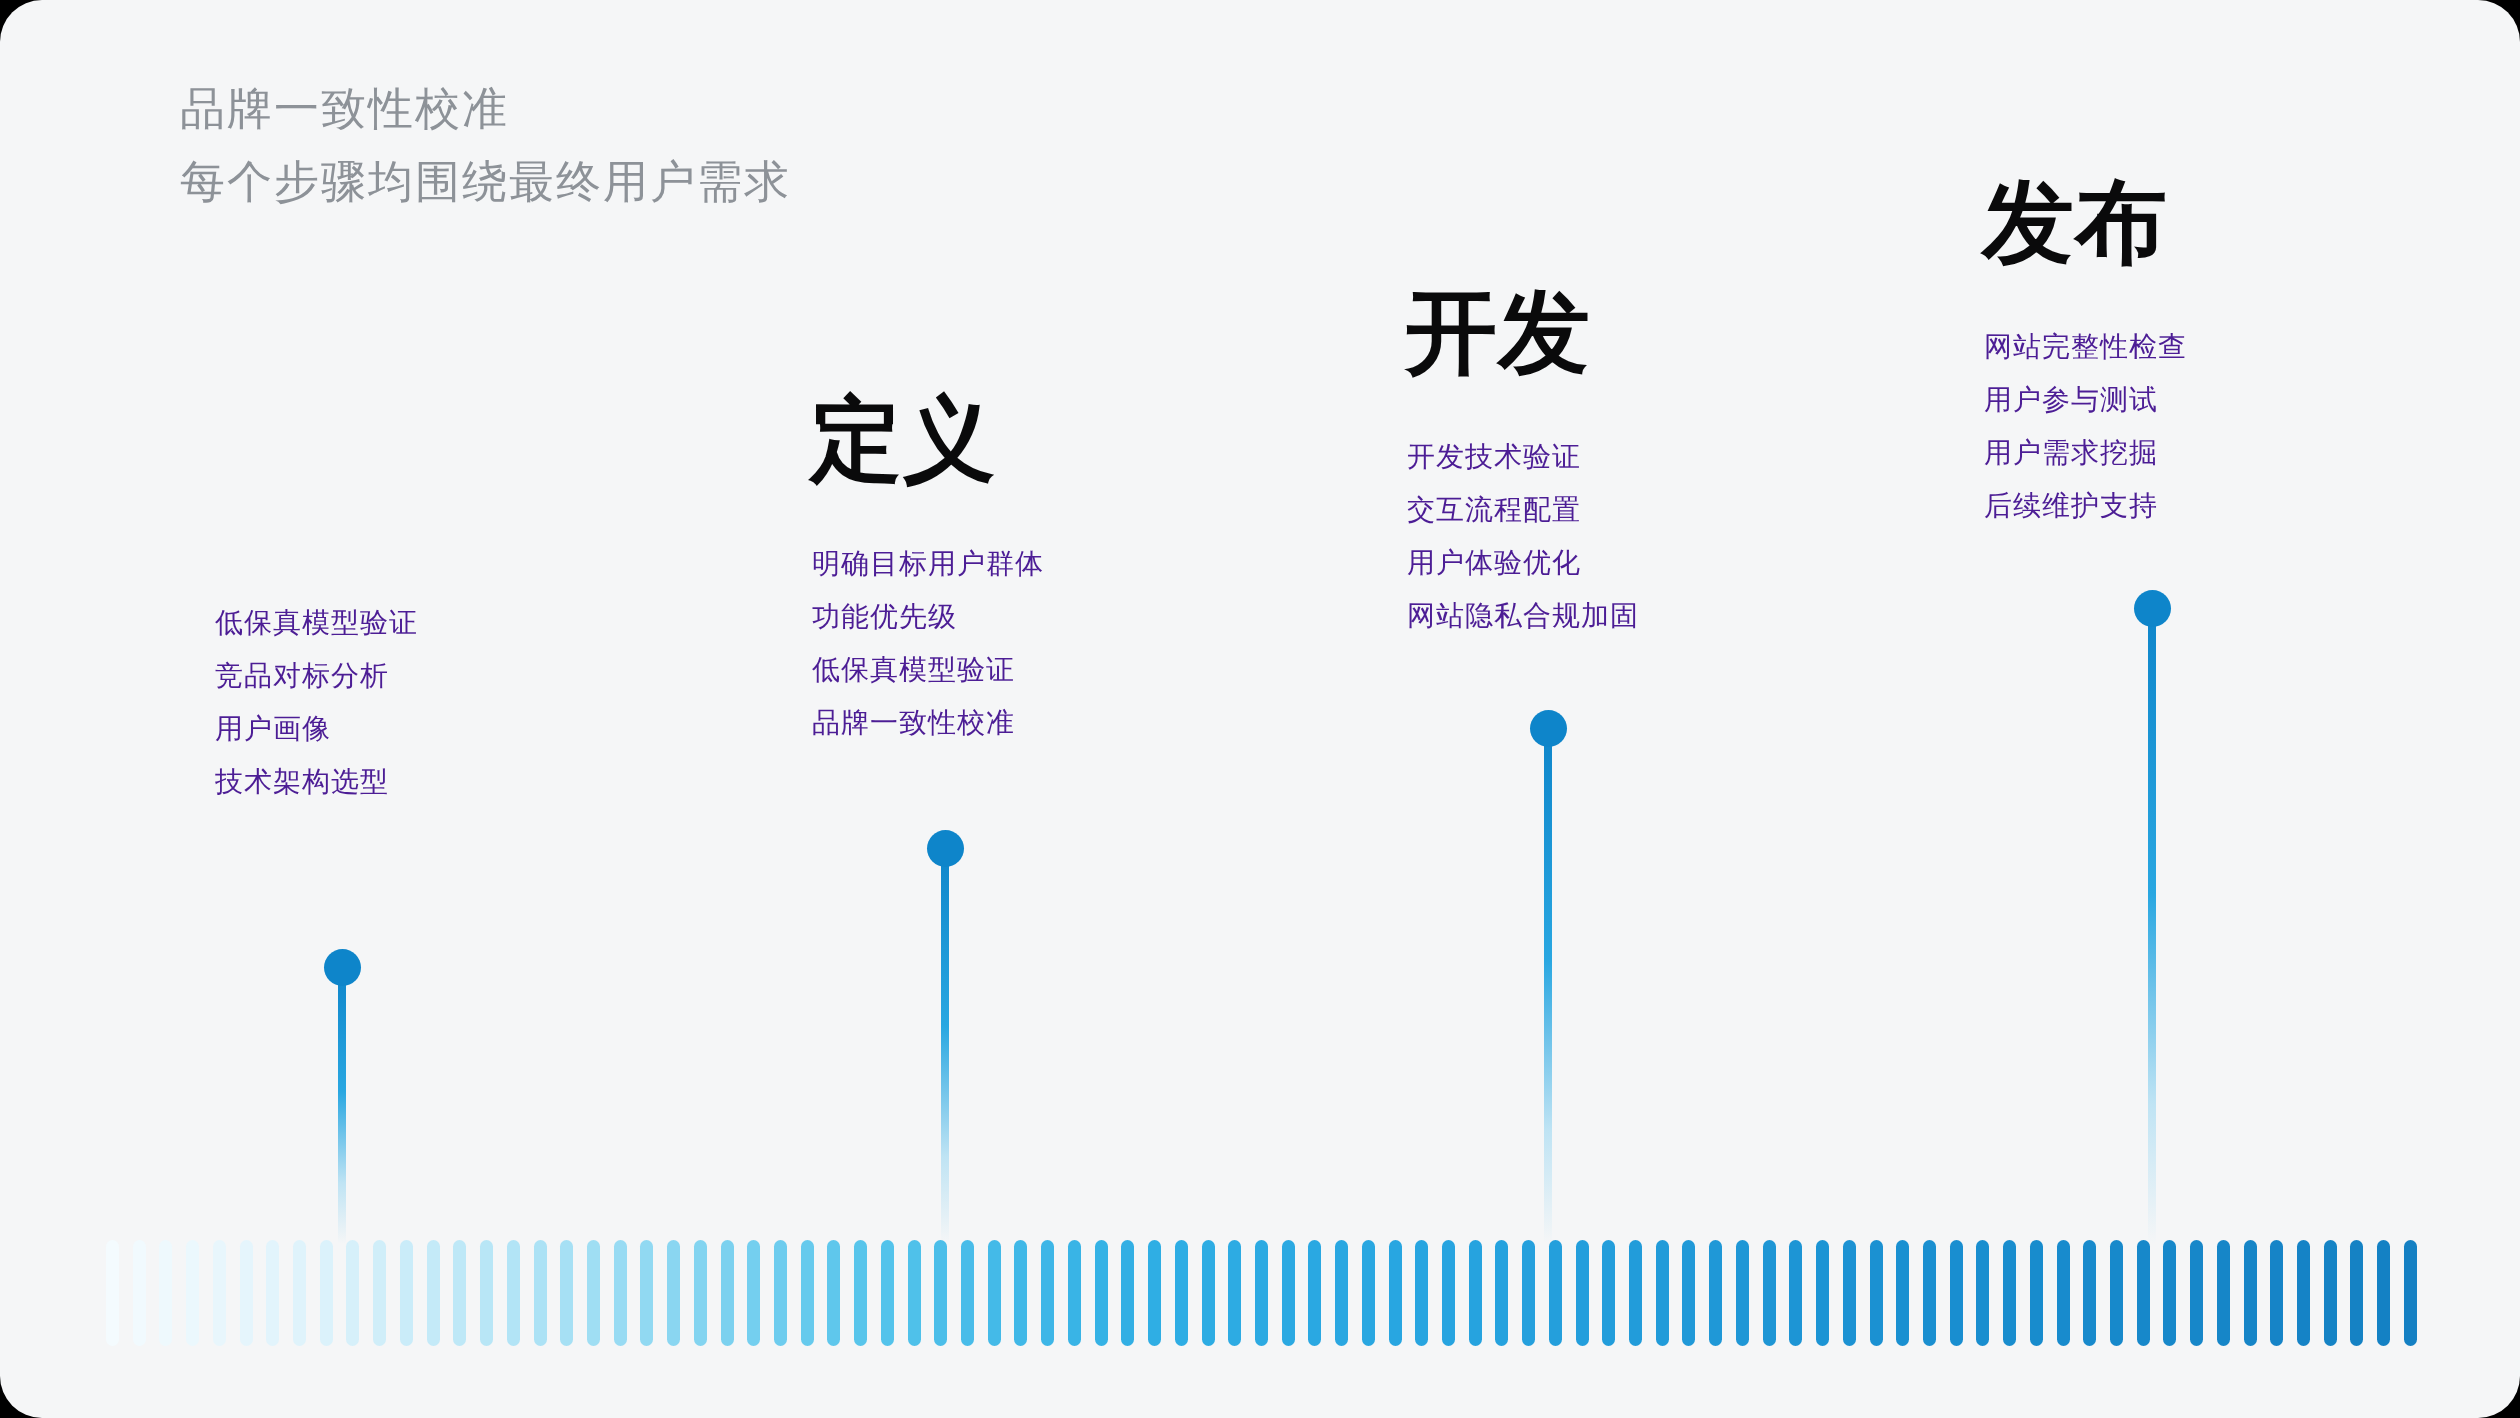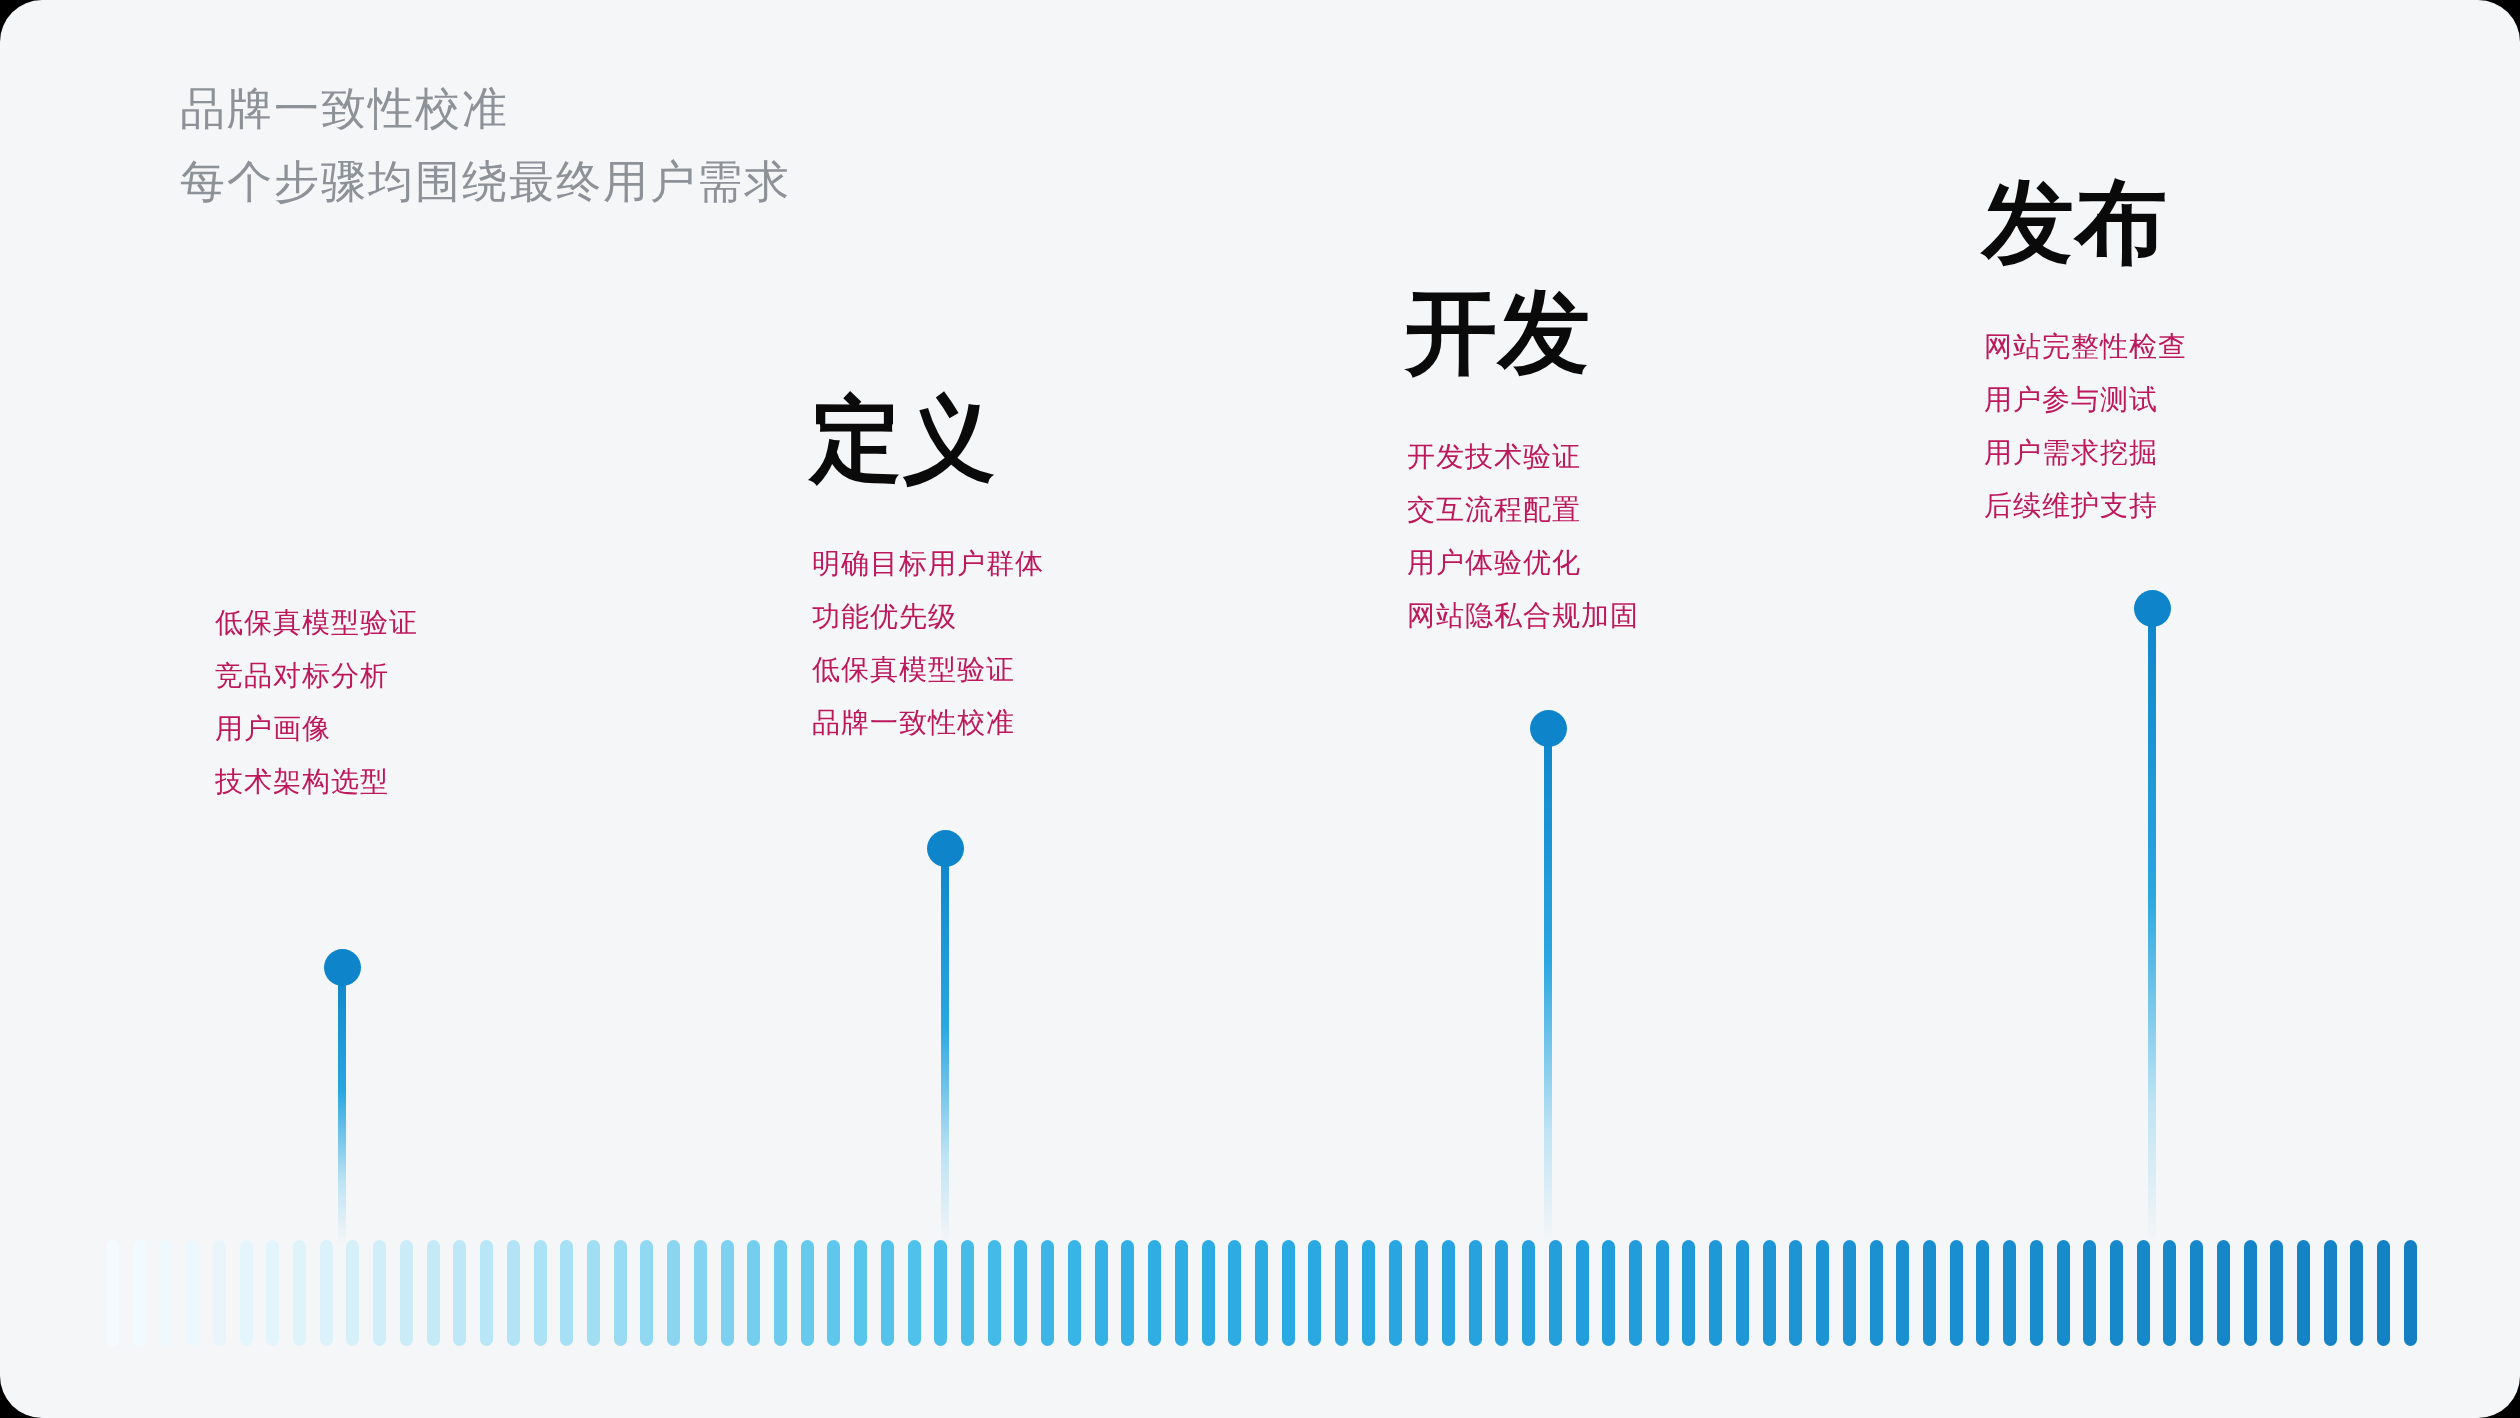--- a/index.html
+++ b/index.html
@@ -39,21 +39,21 @@
   }
   .stage-items {
     list-style: none;
     margin: 50px 0 0 2px;
     padding: 0;
   }
   .stage-items li {
     font-size: 28px;
     line-height: 53px;
     letter-spacing: 1px;
-    color: #be185d;
+    color: #4c1d95;
   }
   .pin-dot {
     position: absolute;
     width: 37px;
     height: 37px;
     border-radius: 50%;
   }
   .pin-stem {
     position: absolute;
     width: 8px;

